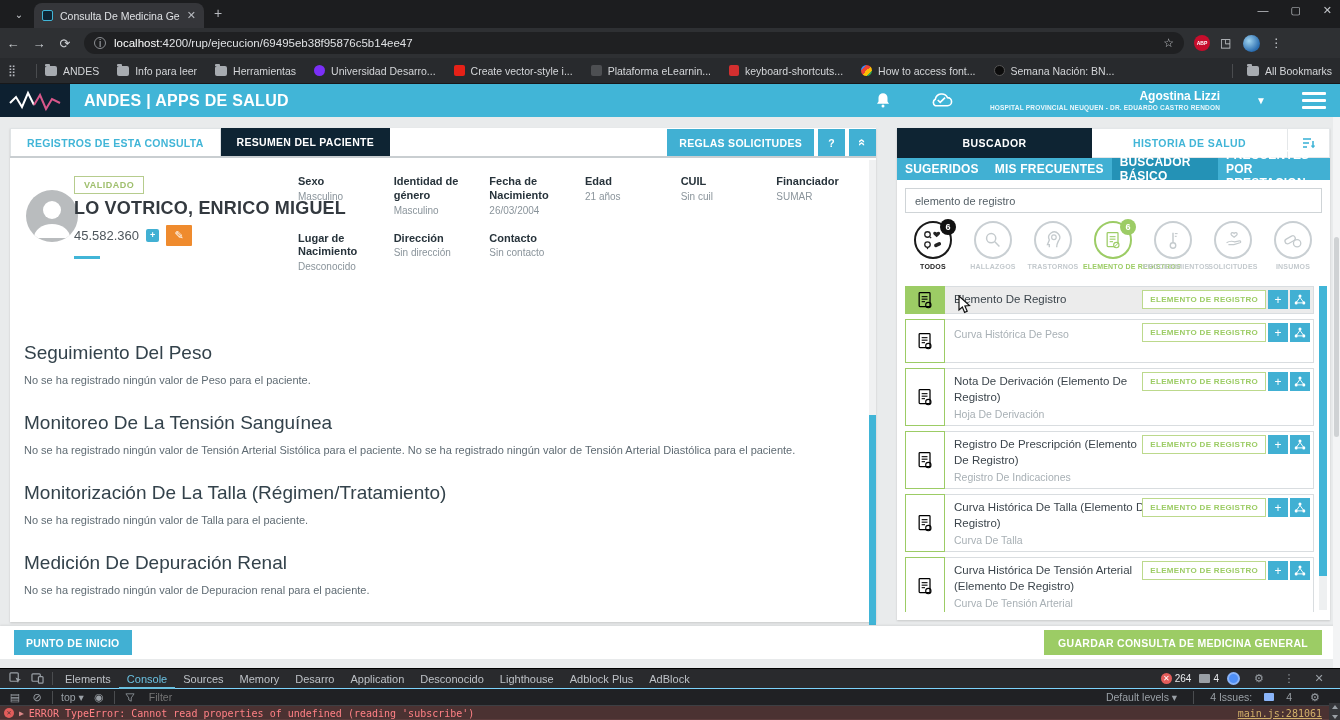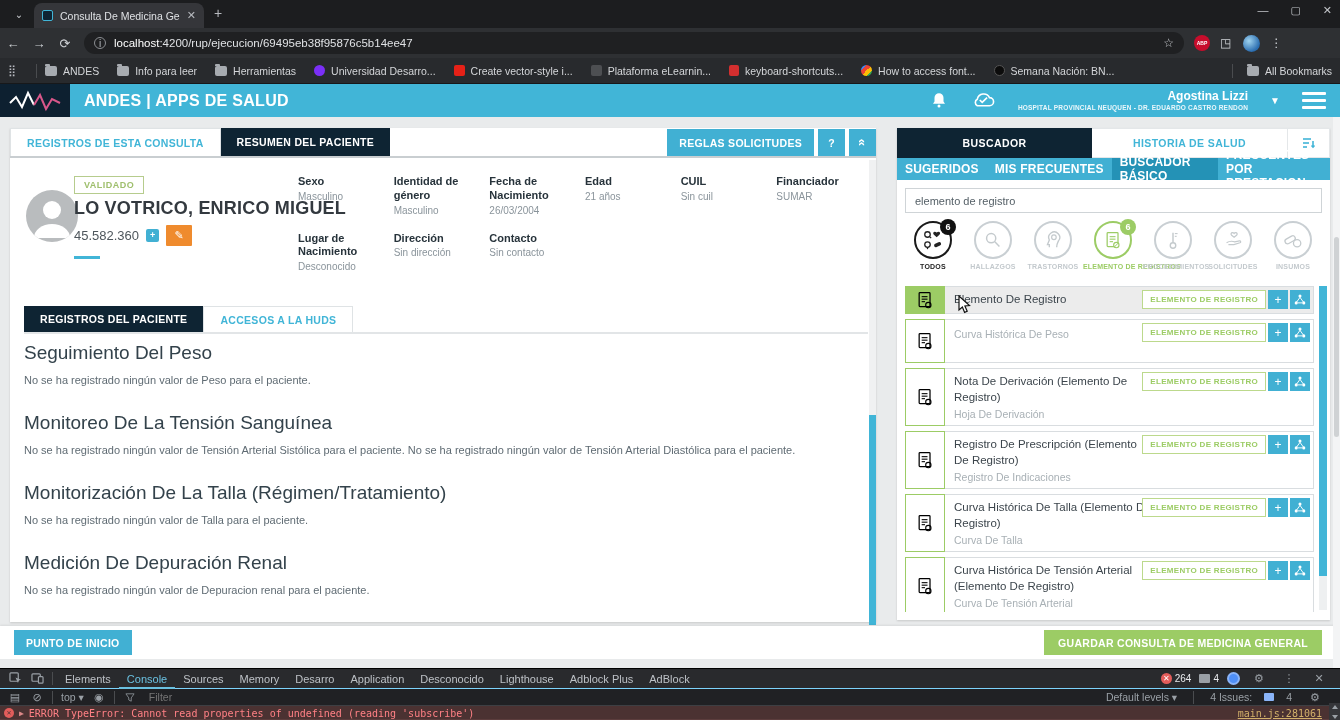--- a/index.html
+++ b/index.html
@@ -40,21 +40,21 @@
   .bm-ic.site-dark { background:#4d4f52; width:11px; height:11px; }
   .bm-ic.pdf { background:#d32f2f; width:10px; height:11px; }
   .bm-ic.site-multi { background:linear-gradient(135deg,#4285f4 25%,#ea4335 25% 50%,#fbbc05 50% 75%,#34a853 75%); border-radius:50%; width:11px; height:11px; }
   .bm-ic.site-black { background:#0c0c0c; border-radius:50%; width:11px; height:11px; border:1px solid #555; }
   .allbm { margin-left:auto; display:flex; align-items:center; gap:6px; }
 
   
   #appheader { position:absolute; left:0; top:84px; width:1340px; height:33px; background:#41b5d7; display:flex; align-items:center; }
   .logo-box { width:70px; height:33px; background:#0d2030; display:flex; align-items:center; justify-content:center; flex:none; }
   .app-title { color:#fff; font-size:16px; font-weight:bold; margin-left:14px; letter-spacing:.3px; }
-  .hdr-right { margin-left:auto; display:flex; align-items:center; gap:22px; padding-right:14px; }
+  .hdr-right { margin-left:auto; display:flex; align-items:center; gap:36px; padding-right:14px; }
   .hdr-user { text-align:right; line-height:1.15; }
   .hdr-user .uname { color:#fff; font-size:12px; font-weight:bold; }
   .hdr-user .uorg { color:#eaf7fb; font-size:6.5px; font-weight:bold; letter-spacing:.2px; }
   .caret { color:#fff; font-size:10px; }
   .burger { display:flex; flex-direction:column; gap:4px; }
   .burger span { width:24px; height:3px; background:#fff; border-radius:1px; }
 
   
   #page { position:absolute; left:0; top:117px; width:1340px; height:641px; background:#e9ebec; }
   .page-scroll { position:absolute; right:0; top:0; width:7px; height:551px; background:#f3f4f5; }
@@ -358,24 +358,20 @@
               <div class="fvalue">Sin dirección</div>
             </div>
 
             <div class="field">
               <div class="flabel">Contacto</div>
               <div class="fvalue">Sin contacto</div>
             </div>
           </div>
       </div>
 
-      <div class="rec-tabs">
-        <div class="tab-pill activedark">REGISTROS DEL PACIENTE</div>
-        <div class="tab-pill inactive">ACCESOS A LA HUDS</div>
-      </div>
 
       <div class="sections">
 
           <div class="section">
             <div class="sec-title">Seguimiento Del Peso</div>
             <div class="sec-text">No se ha registrado ningún valor de Peso para el paciente.</div>
           </div>
 
           <div class="section">
             <div class="sec-title">Monitoreo De La Tensión Sanguínea</div>

